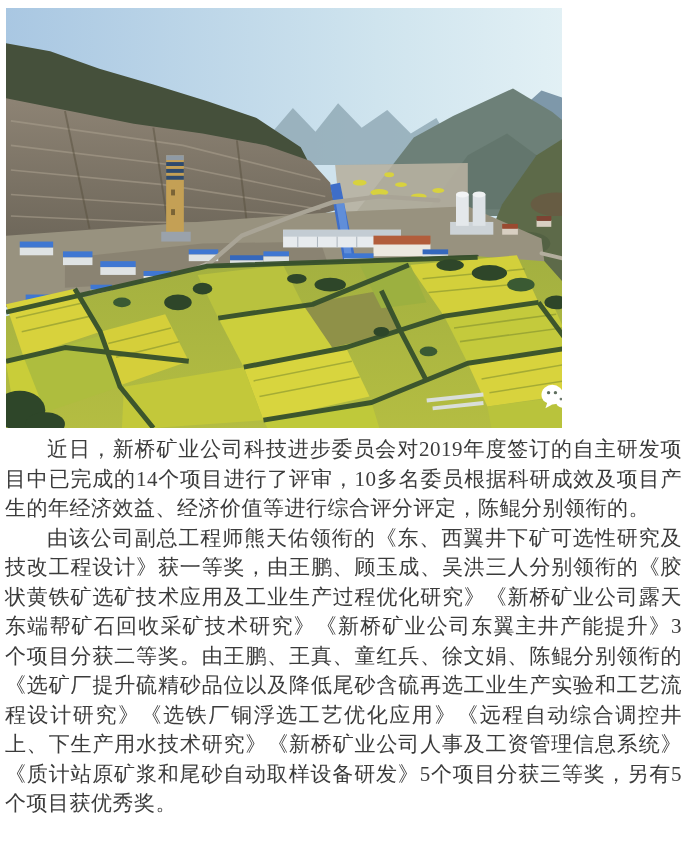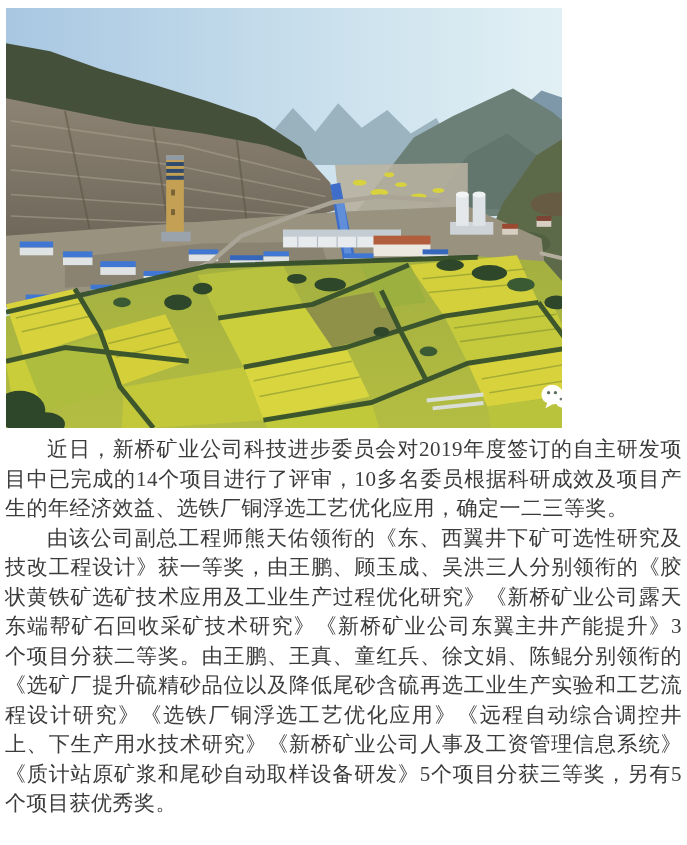--- a/index.html
+++ b/index.html
@@ -346,15 +346,15 @@
         <circle cx="19.8" cy="16.5" r="1.4" fill="#6f7a6f"></circle>
         <circle cx="25.6" cy="16.5" r="1.4" fill="#6f7a6f"></circle>
       </g>
       <text class="wm-text" x="584" y="409" font-size="21" fill="rgba(0,0,0,0.35)">​</text>
       <text class="wm-text" x="583" y="408" font-size="21" fill="#ffffff">铜化集团报</text>
     </g>
   </svg>
 </div>
 
 <div class="article">
-  <p>近日，新桥矿业公司科技进步委员会对2019年度签订的自主研发项目中已完成的14个项目进行了评审，10多名委员根据科研成效及项目产生的年经济效益、选铁厂铜浮选工艺优化应用，确定一二三等奖。</p>
+  <p>近日，新桥矿业公司科技进步委员会对2019年度签订的自主研发项目中已完成的14个项目进行了评审，10多名委员根据科研成效及项目产生的年经济效益、经济价值等进行综合评分评定，陈鲲分别领衔的。</p>
   <p><span>由该公司副总工程师熊天佑领衔的《东、西翼井下矿可选性研究及技改工程设计》获一等奖，由王鹏、顾玉成、吴洪三人分别领衔的《胶状黄铁矿选矿技术应用及工业生产过程优化研究》《新桥矿业公司露天东端帮矿石回收采矿技术研究》《新桥矿业公司东翼主井产能提升》3个项目分获二等奖。由王鹏、王真、童红兵、徐文娟、陈鲲分别领衔的《选矿厂提升硫精砂品位以及降低尾砂含硫再选工业生产实验和工艺流程设计研究》《选铁厂铜浮选工艺优化应用》《远程自动综合调控井上、下生产用水技术研究》《新桥矿业公司人事及工资管理信息系统》《质计站原矿浆和尾砂自动取样设备研发》5个项目分获三等奖，另有5个项目获优秀奖。</span></p>
 </div>
 
 </body></html>

